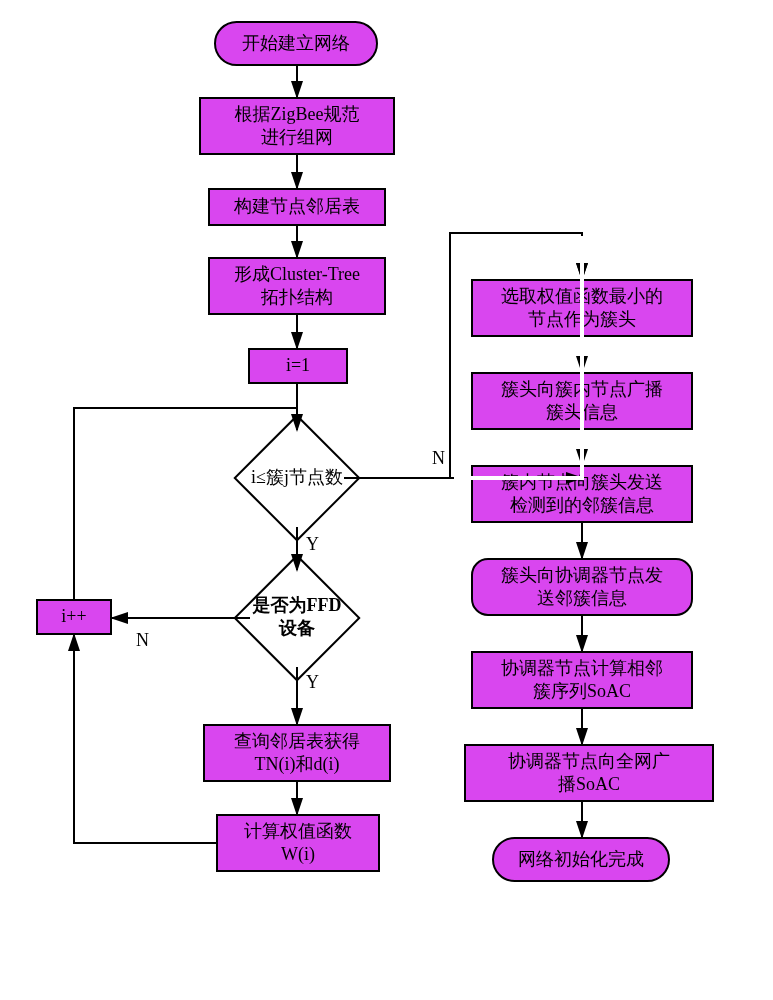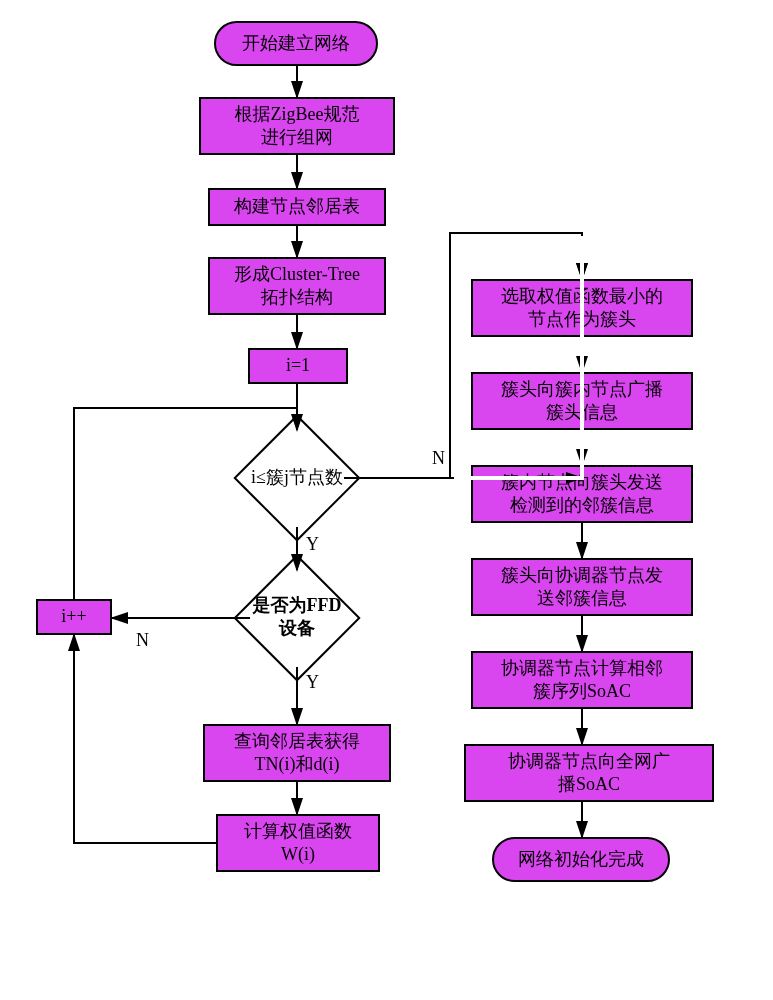--- a/index.html
+++ b/index.html
@@ -114,21 +114,21 @@
 <div class="node" style="left:471px; top:372px; width:222px; height:58px;">
   <span style="white-space:pre-line;">簇头向簇内节点广播
 簇头信息</span>
 </div>
 
 <div class="node" style="left:471px; top:465px; width:222px; height:58px;">
   <span style="white-space:pre-line;">簇内节点向簇头发送
 检测到的邻簇信息</span>
 </div>
 
-<div class="node" style="left:471px; top:558px; width:222px; height:58px;">
+<div class="node" style="left:471px; top:558px; width:222px; height:58px;border-radius:17px;">
   <span style="white-space:pre-line;">簇头向协调器节点发
 送邻簇信息</span>
 </div>
 
 <div class="node" style="left:471px; top:651px; width:222px; height:58px;align-items:center;">
   <span style="white-space:pre-line;">协调器节点计算相邻
 簇序列SoAC</span>
 </div>
 
 <div class="node" style="left:464px; top:744px; width:250px; height:58px;">

